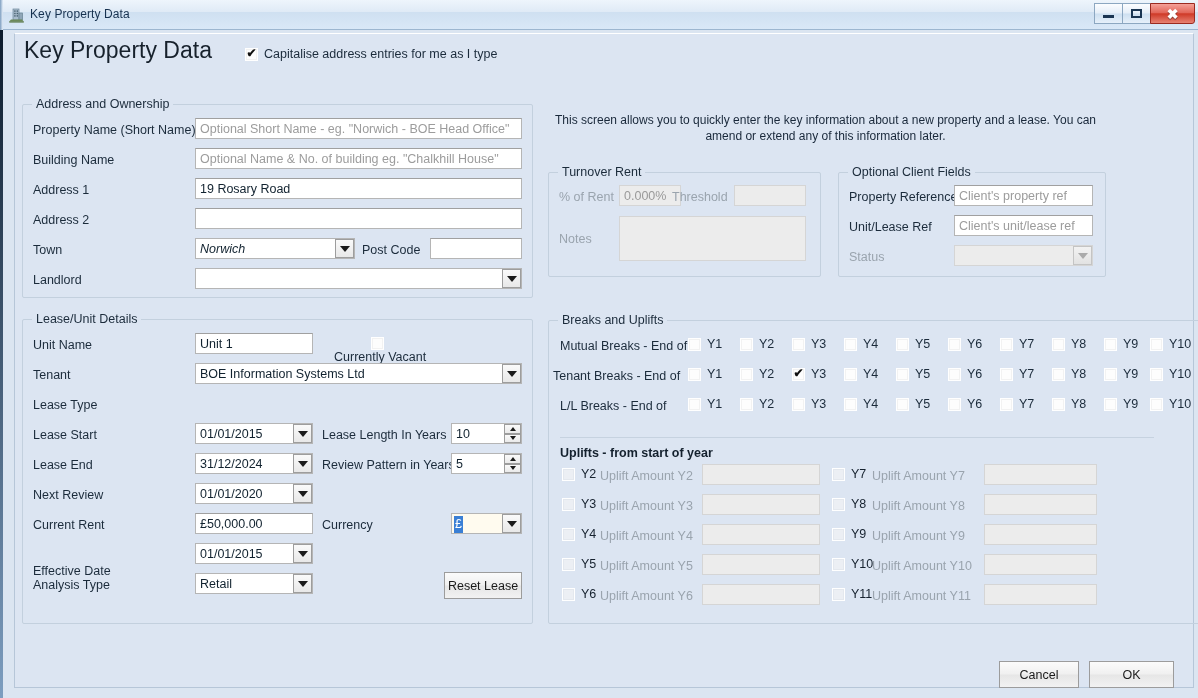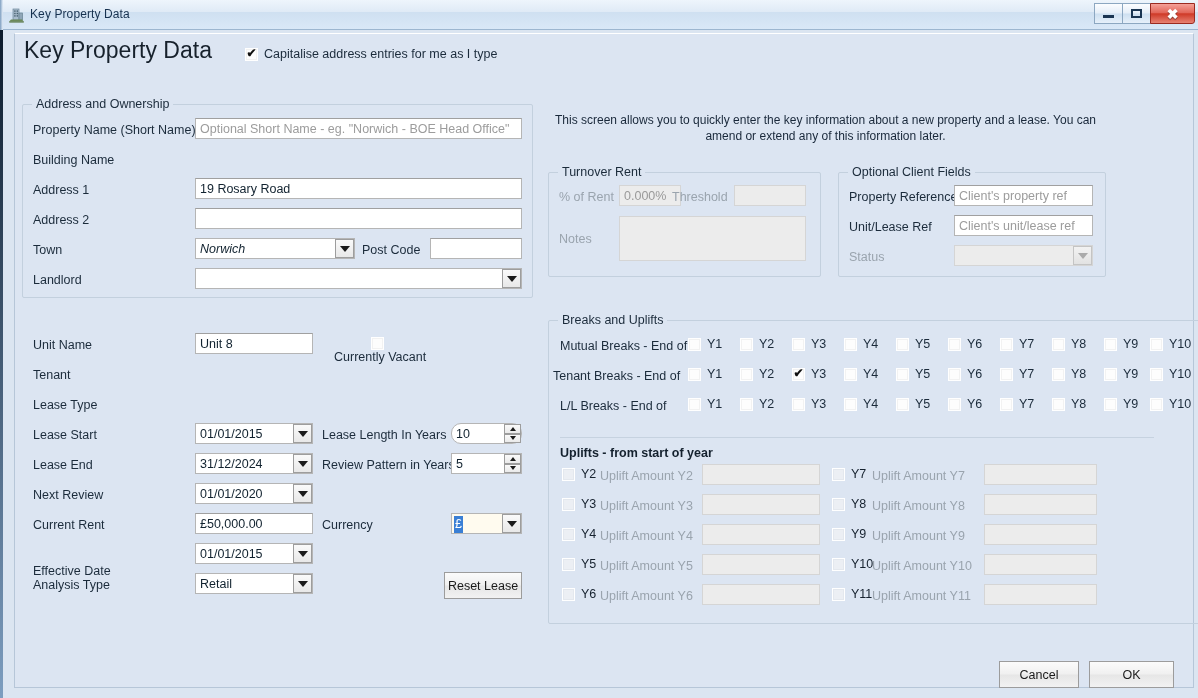--- a/index.html
+++ b/index.html
@@ -263,20 +263,21 @@
   <div class="hint" style="left:553px; top:113px; width:545px;">This screen allows you to quickly enter the key information about a new property and a lease. You can amend or extend any of this information later.</div>
 
   <div class="grp" style="left:22px; top:104px; width:511px; height:194px;">
     <span class="grp-title">Address and Ownership</span>
   </div>
 
   <div class="lbl" style="left:33px; top:123px;">Property Name (Short Name)</div>
   <div class="tb ph" style="left:195px; top:118px; width:327px;">Optional Short Name - eg. "Norwich - BOE Head Office"</div>
 
   <div class="lbl" style="left:33px; top:153px;">Building Name</div>
+  <div class="tb ph" style="left:195px; top:148px; width:327px;">Optional Name &amp; No. of building eg. "Chalkhill House"</div>
 
   <div class="lbl" style="left:33px; top:183px;">Address 1</div>
   <div class="tb" style="left:195px; top:178px; width:327px;">19 Rosary Road</div>
 
   <div class="lbl" style="left:33px; top:213px;">Address 2</div>
   <div class="tb" style="left:195px; top:208px; width:327px;"></div>
 
   <div class="lbl" style="left:33px; top:243px;">Town</div>
   <div class="combo" style="left:195px; top:238px; width:160px;font-style:italic;">
     <span class="val">Norwich</span>
@@ -288,41 +289,50 @@
   <div class="tb" style="left:430px; top:238px; width:92px;"></div>
 
   <div class="lbl" style="left:33px; top:273px;">Landlord</div>
   <div class="combo" style="left:195px; top:268px; width:327px;">
     <span class="val"></span>
     <span class="btn">
         <i class="caret"></i>
       </span>
   </div>
 
+  <div class="grp" style="left:22px; top:319px; width:511px; height:305px;">
+    <span class="grp-title">Lease/Unit Details</span>
+  </div>
 
   <div class="lbl" style="left:33px; top:338px;">Unit Name</div>
-  <div class="tb" style="left:195px; top:333px; width:118px;">Unit 8</div>
+  <div class="tb" style="left:195px; top:333px; width:118px;">Unit 1</div>
   <div class="cb-wrap" style="left:328px; top:337px;flex-direction:column;">
     <div class="cb"></div>
     <span class="cb-lbl">Currently Vacant</span>
   </div>
 
   <div class="lbl" style="left:33px; top:368px;">Tenant</div>
+  <div class="combo" style="left:195px; top:363px; width:327px;">
+    <span class="val">BOE Information Systems Ltd</span>
+    <span class="btn">
+        <i class="caret"></i>
+      </span>
+  </div>
 
   <div class="lbl" style="left:33px; top:398px;">Lease Type</div>
 
   <div class="lbl" style="left:33px; top:428px;">Lease Start</div>
   <div class="combo" style="left:195px; top:423px; width:118px;">
     <span class="val">01/01/2015</span>
     <span class="btn">
         <i class="caret"></i>
       </span>
   </div>
   <div class="lbl" style="left:322px; top:428px;">Lease Length In Years</div>
-  <div class="spin" style="left:451px; top:423px; width:71px;border-radius:10px;">
+  <div class="spin" style="left:451px; top:423px; width:71px;">
     <span class="val">10</span>
     <span class="arrows">
       <div>
           <i class="sp-up"></i>
         </div>
       <div>
           <i class="sp-dn"></i>
         </div>
     </span>
   </div>

